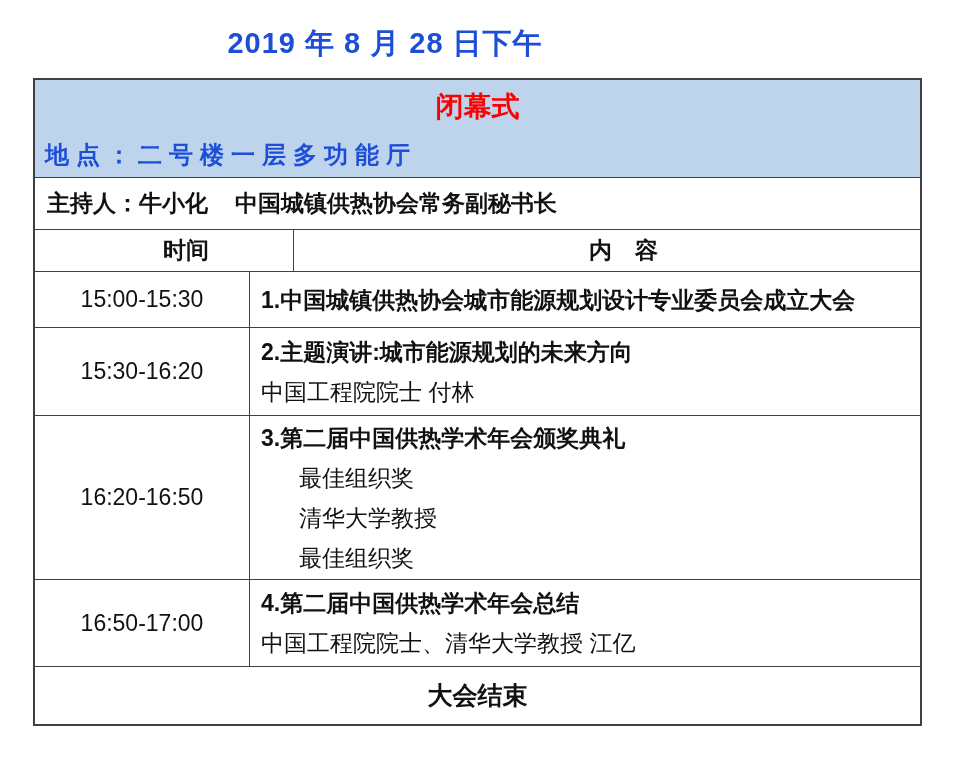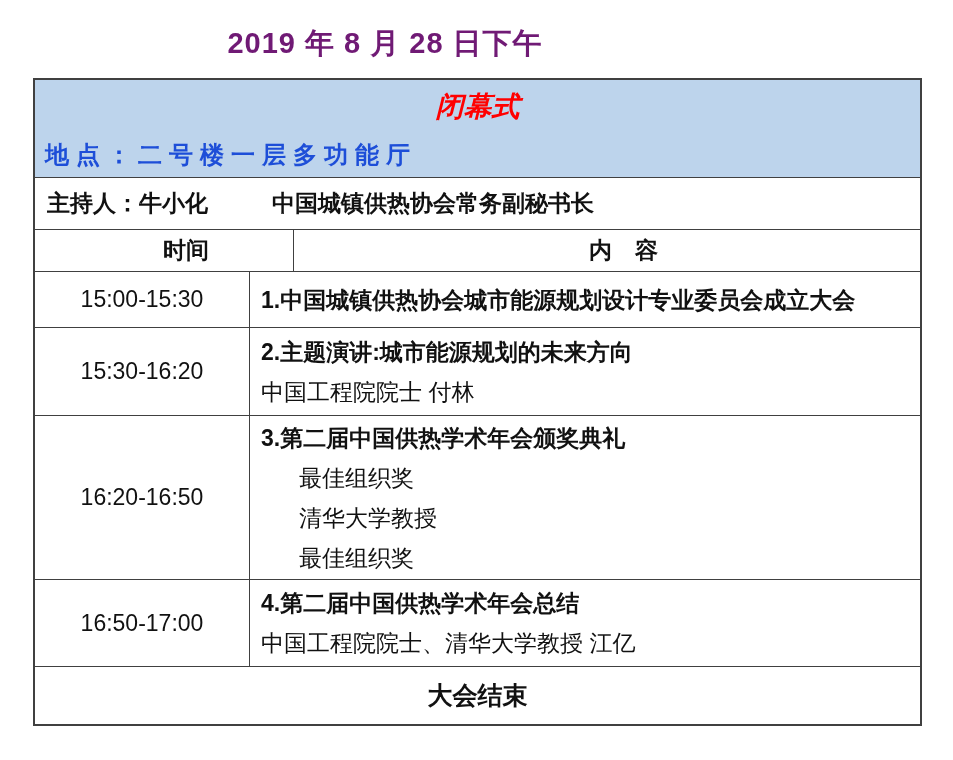--- a/index.html
+++ b/index.html
@@ -16,21 +16,21 @@
     overflow: hidden;
   }
   .page-title {
     position: absolute;
     top: 24px;
     left: 0;
     width: 770px;
     text-align: center;
     font-size: 29px;
     font-weight: bold;
-    color: #701a75;
+    color: #1d4ed8;
     letter-spacing: 1px;
   }
   .schedule-table {
     position: absolute;
     left: 33px;
     top: 78px;
     width: 889px;
     border: 2px solid #404040;
     box-sizing: border-box;
     background: #ffffff;
@@ -49,41 +49,40 @@
     flex-direction: column;
     justify-content: space-between;
     display: flex;
     padding: 8px 10px 6px 10px;
   }
   .session-title {
     text-align: center;
     font-size: 28px;
     font-weight: bold;
     color: #ff0000;
-    font-style: italic;
   }
   .session-location {
     text-align: left;
     font-size: 24px;
     font-weight: bold;
     color: #1d4ed8;
     letter-spacing: 7px;
     padding-right: 2px;
   }
 
   
   .host-row {
     height: 52px;
     align-items: center;
     padding-left: 12px;
     font-size: 23px;
     font-weight: bold;
     color: #111111;
   }
-  .host-affiliation { margin-left: 64px; }
+  .host-affiliation { margin-left: 27px; }
 
   
   .colhead-row { height: 42px; }
   .cell-time {
     width: 215px;
     box-sizing: border-box;
     border-right: 1px solid #404040;
     display: flex;
     align-items: center;
     justify-content: center;

